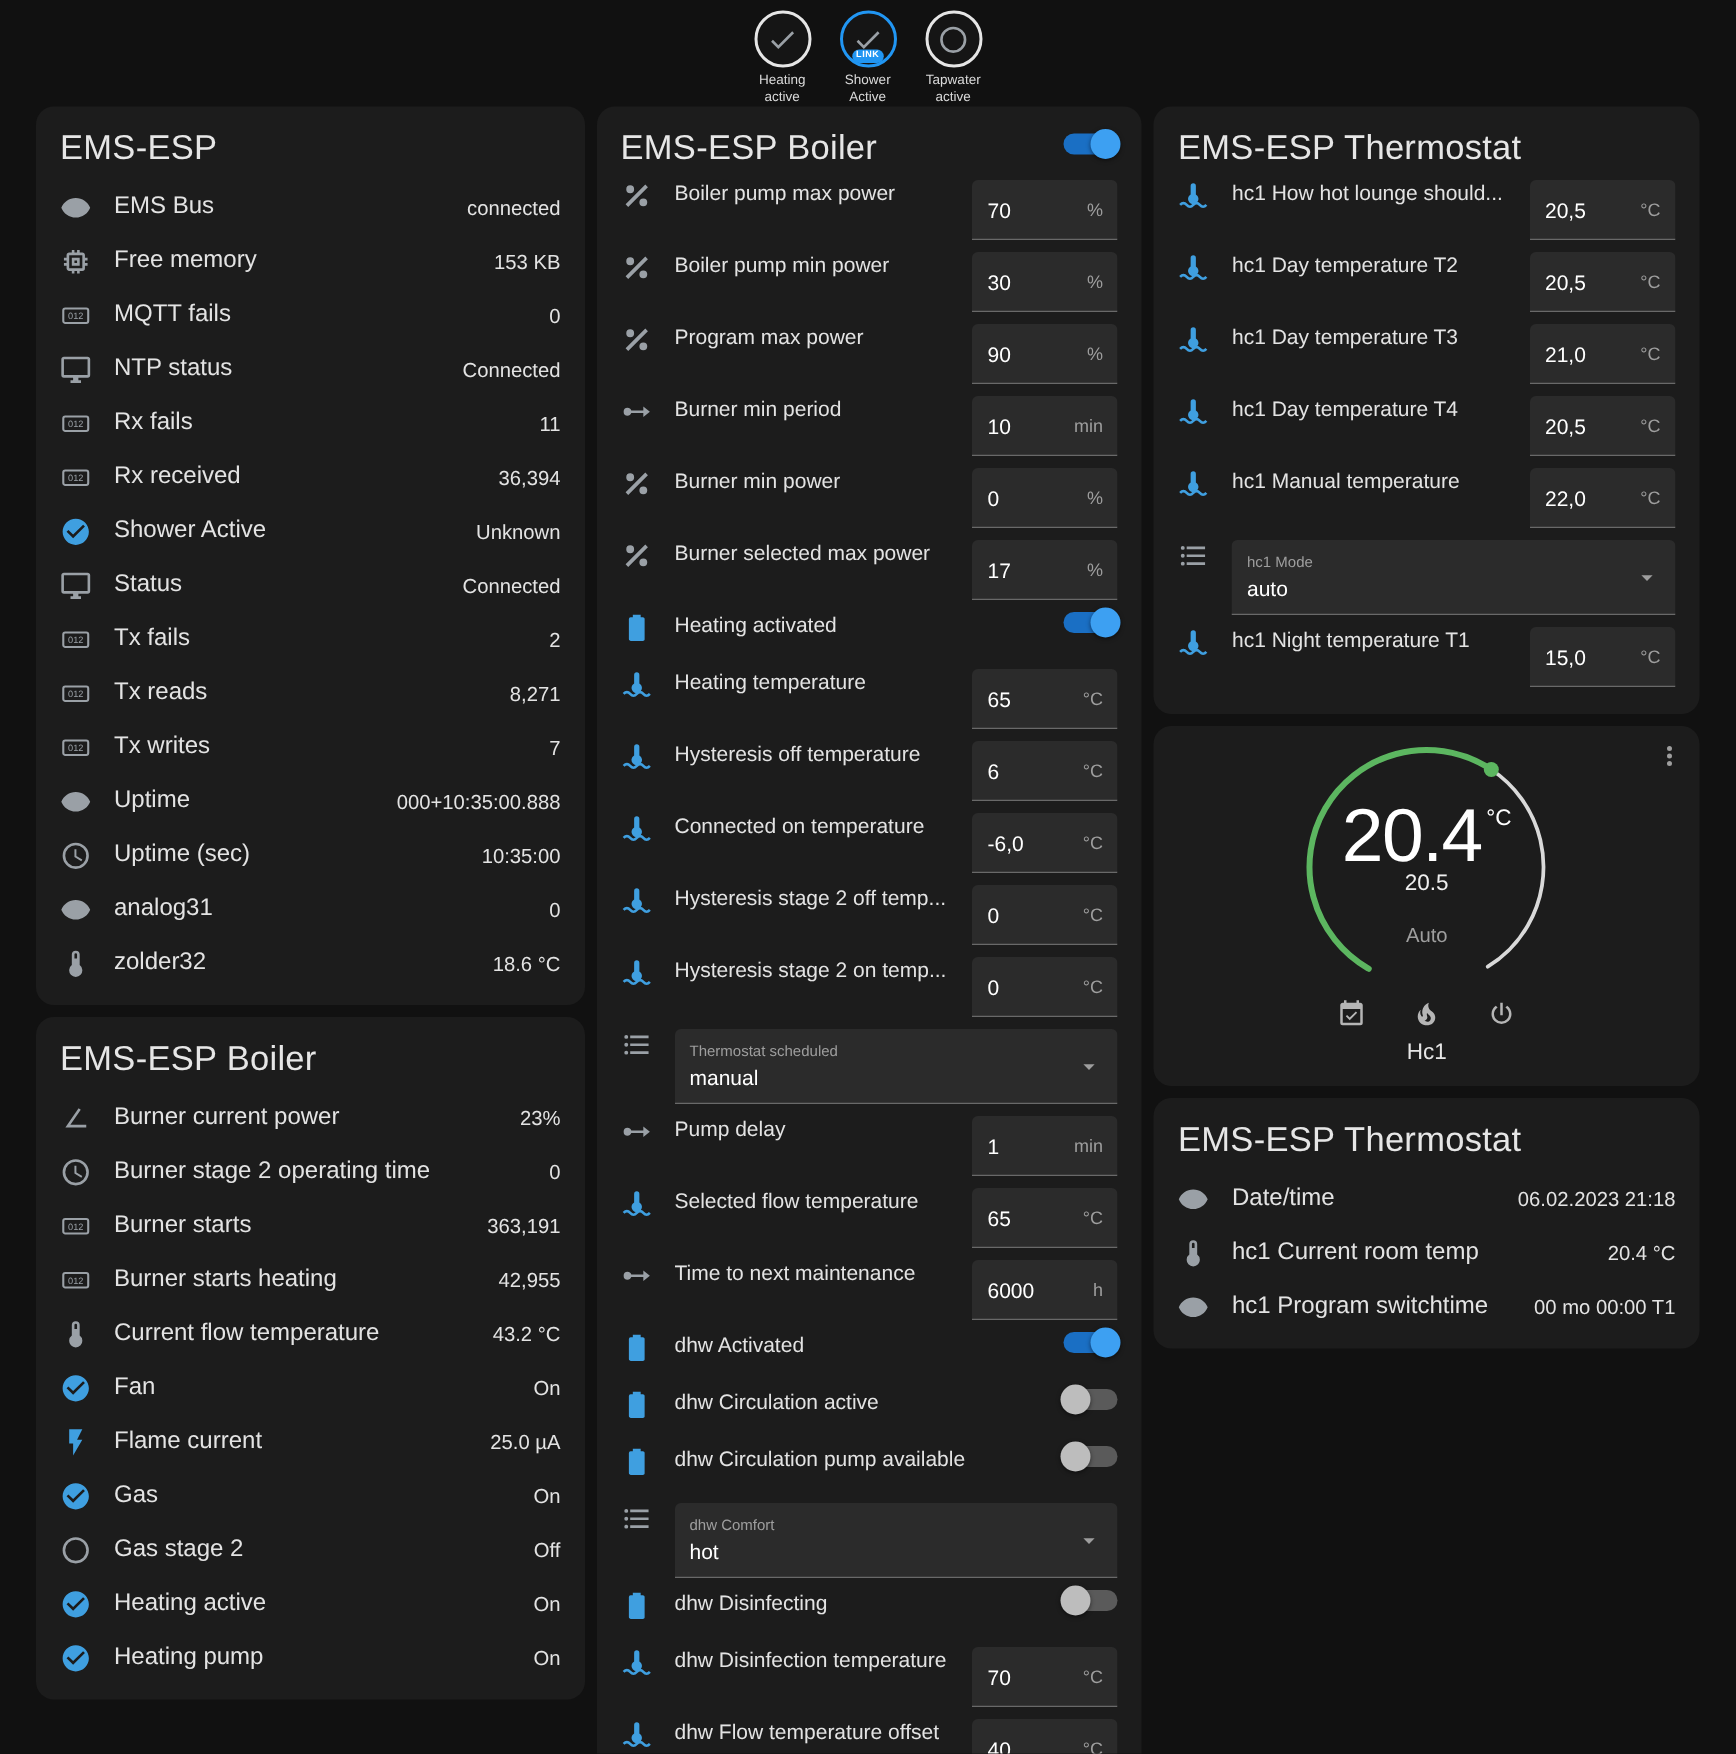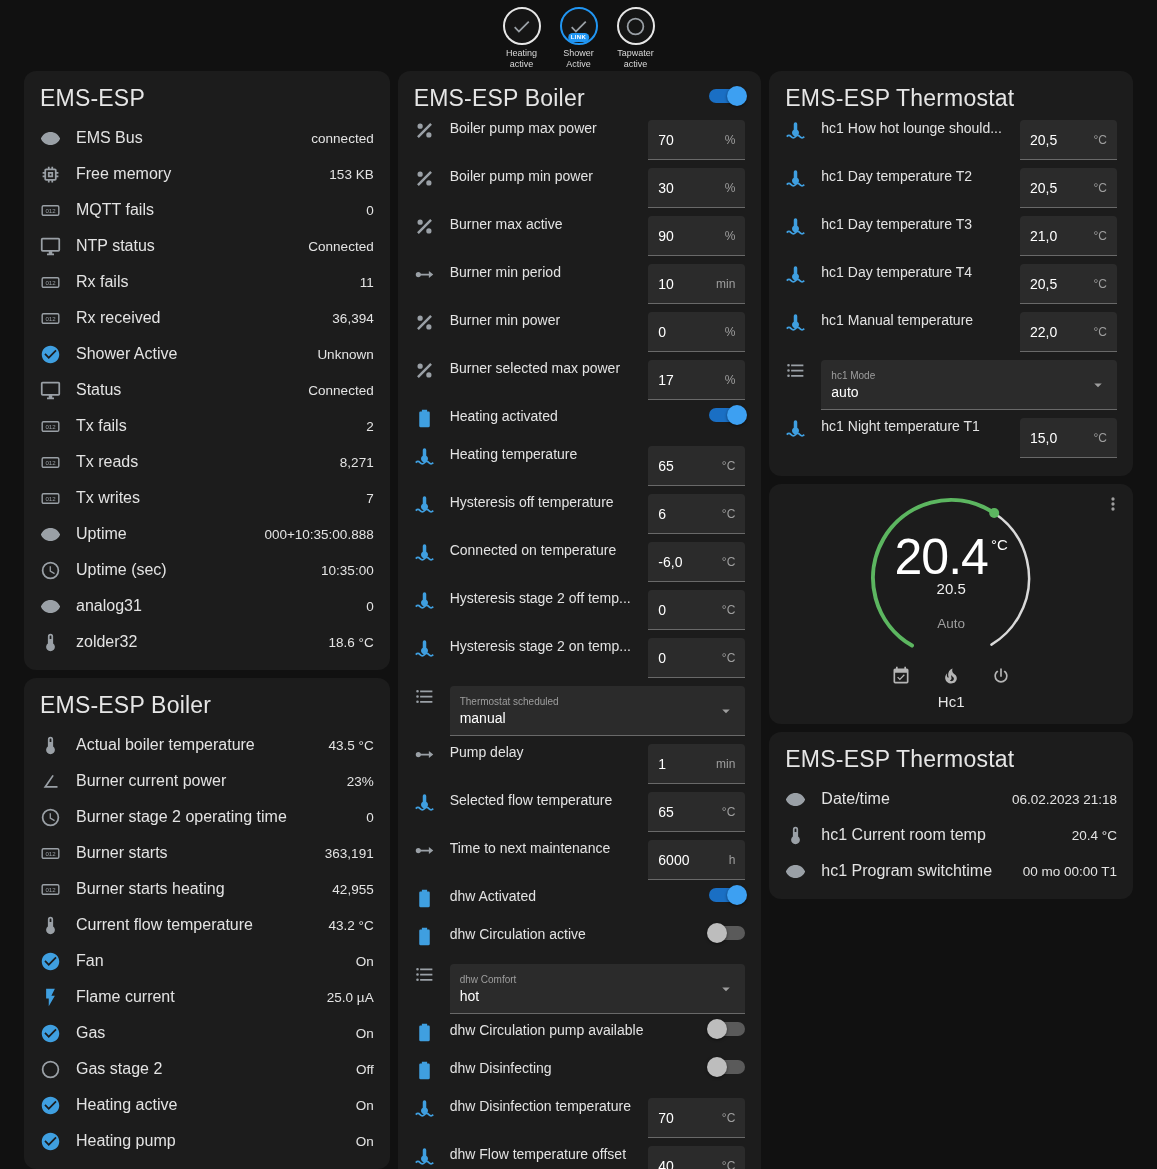--- a/index.html
+++ b/index.html
@@ -263,29 +263,20 @@
             <span class="eval">18.6 °C</span>
           </div>
         </div>
     </div>
     <div class="card">
       <div class="card-title">EMS-ESP Boiler</div>
       <div class="rows">
           <div class="erow">
             <span class="icon">
               <svg viewBox="0 0 24 24">
-                <path d="M15 13V5A3 3 0 0 0 9 5V13A5 5 0 1 0 15 13M12 4A1 1 0 0 1 13 5V8H11V5A1 1 0 0 1 12 4Z"></path>
-              </svg>
-            </span>
-            <span class="elbl">Actual boiler temperature</span>
-            <span class="eval">43.5 °C</span>
-          </div>
-          <div class="erow">
-            <span class="icon">
-              <svg viewBox="0 0 24 24">
                 <path d="M20,19H4.09L14.18,4.43L15.82,5.57L7.91,17H20V19Z"></path>
               </svg>
             </span>
             <span class="elbl">Burner current power</span>
             <span class="eval">23%</span>
           </div>
           <div class="erow">
             <span class="icon">
               <svg viewBox="0 0 24 24">
                 <path d="M12,2A10,10 0 0,0 2,12A10,10 0 0,0 12,22A10,10 0 0,0 22,12A10,10 0 0,0 12,2M12,20A8,8 0 0,1 4,12A8,8 0 0,1 12,4A8,8 0 0,1 20,12A8,8 0 0,1 12,20M12.5,7V12.25L17,14.92L16.25,16.15L11,13V7H12.5Z"></path>
@@ -413,21 +404,21 @@
               <span class="numval">30</span>
               <span class="numunit">%</span>
             </div>
           </div>
           <div class="crow num">
             <span class="icon">
               <svg viewBox="0 0 24 24">
                 <path d="M18.5,3.5L3.5,18.5L5.5,20.5L20.5,5.5M7,4A3,3 0 0,0 4,7A3,3 0 0,0 7,10A3,3 0 0,0 10,7A3,3 0 0,0 7,4M17,14A3,3 0 0,0 14,17A3,3 0 0,0 17,20A3,3 0 0,0 20,17A3,3 0 0,0 17,14Z"></path>
               </svg>
             </span>
-            <span class="clbl">Burner max active</span>
+            <span class="clbl">Program max power</span>
             <div class="numbox">
               <span class="numval">90</span>
               <span class="numunit">%</span>
             </div>
           </div>
           <div class="crow num">
             <span class="icon">
               <svg viewBox="0 0 24 24">
                 <path d="M5,9C6.31,9 7.42,9.83 7.83,11H17V8L22,12L17,16V13H7.83C7.42,14.17 6.31,15 5,15A3,3 0 0,1 2,12A3,3 0 0,1 5,9Z"></path>
               </svg>
@@ -608,47 +599,47 @@
             <span class="icon blue">
               <svg viewBox="0 0 24 24">
                 <path d="M16.67,4H15V2H9V4H7.33A1.33,1.33 0 0,0 6,5.33V20.66C6,21.4 6.6,22 7.33,22H16.66C17.4,22 18,21.4 18,20.67V5.33C18,4.6 17.4,4 16.67,4Z"></path>
               </svg>
             </span>
             <span class="clbl">dhw Circulation active</span>
             <div class="switch off">
               <div class="thumb"></div>
             </div>
           </div>
+          <div class="crow tog">
+            <span class="icon blue">
+              <svg viewBox="0 0 24 24">
+                <path d="M16.67,4H15V2H9V4H7.33A1.33,1.33 0 0,0 6,5.33V20.66C6,21.4 6.6,22 7.33,22H16.66C17.4,22 18,21.4 18,20.67V5.33C18,4.6 17.4,4 16.67,4Z"></path>
+              </svg>
+            </span>
+            <span class="clbl">dhw Circulation pump available</span>
+            <div class="switch off">
+              <div class="thumb"></div>
+            </div>
+          </div>
           <div class="crow sel">
             <span class="icon">
               <svg viewBox="0 0 24 24">
                 <path d="M7,5H21V7H7V5M7,13V11H21V13H7M4,4.5A1.5,1.5 0 0,1 5.5,6A1.5,1.5 0 0,1 4,7.5A1.5,1.5 0 0,1 2.5,6A1.5,1.5 0 0,1 4,4.5M4,10.5A1.5,1.5 0 0,1 5.5,12A1.5,1.5 0 0,1 4,13.5A1.5,1.5 0 0,1 2.5,12A1.5,1.5 0 0,1 4,10.5M7,19V17H21V19H7M4,16.5A1.5,1.5 0 0,1 5.5,18A1.5,1.5 0 0,1 4,19.5A1.5,1.5 0 0,1 2.5,18A1.5,1.5 0 0,1 4,16.5Z"></path>
               </svg>
             </span>
             <div class="selbox">
               <div class="selcol">
                 <div class="sellbl">dhw Comfort</div>
                 <div class="selval">hot</div>
               </div>
               <span class="icon caret">
                 <svg viewBox="0 0 24 24">
                   <path d="M7,10L12,15L17,10H7Z"></path>
                 </svg>
               </span>
-            </div>
-          </div>
-          <div class="crow tog">
-            <span class="icon blue">
-              <svg viewBox="0 0 24 24">
-                <path d="M16.67,4H15V2H9V4H7.33A1.33,1.33 0 0,0 6,5.33V20.66C6,21.4 6.6,22 7.33,22H16.66C17.4,22 18,21.4 18,20.67V5.33C18,4.6 17.4,4 16.67,4Z"></path>
-              </svg>
-            </span>
-            <span class="clbl">dhw Circulation pump available</span>
-            <div class="switch off">
-              <div class="thumb"></div>
             </div>
           </div>
           <div class="crow tog">
             <span class="icon blue">
               <svg viewBox="0 0 24 24">
                 <path d="M16.67,4H15V2H9V4H7.33A1.33,1.33 0 0,0 6,5.33V20.66C6,21.4 6.6,22 7.33,22H16.66C17.4,22 18,21.4 18,20.67V5.33C18,4.6 17.4,4 16.67,4Z"></path>
               </svg>
             </span>
             <span class="clbl">dhw Disinfecting</span>
             <div class="switch off">

